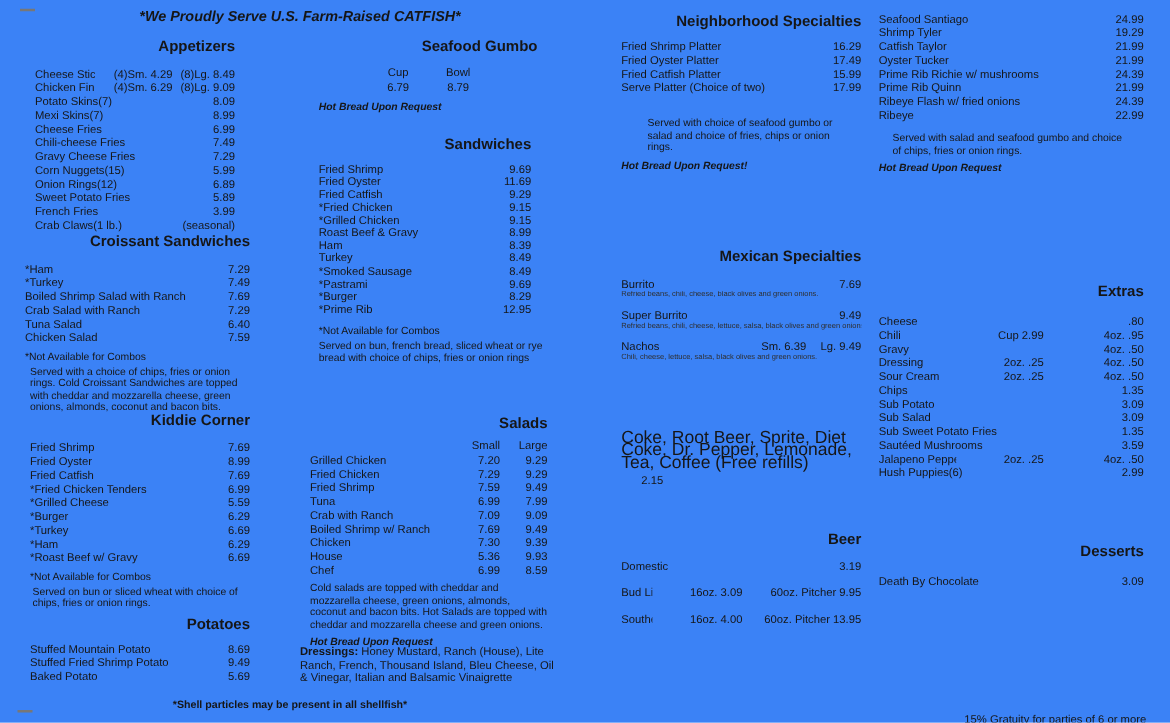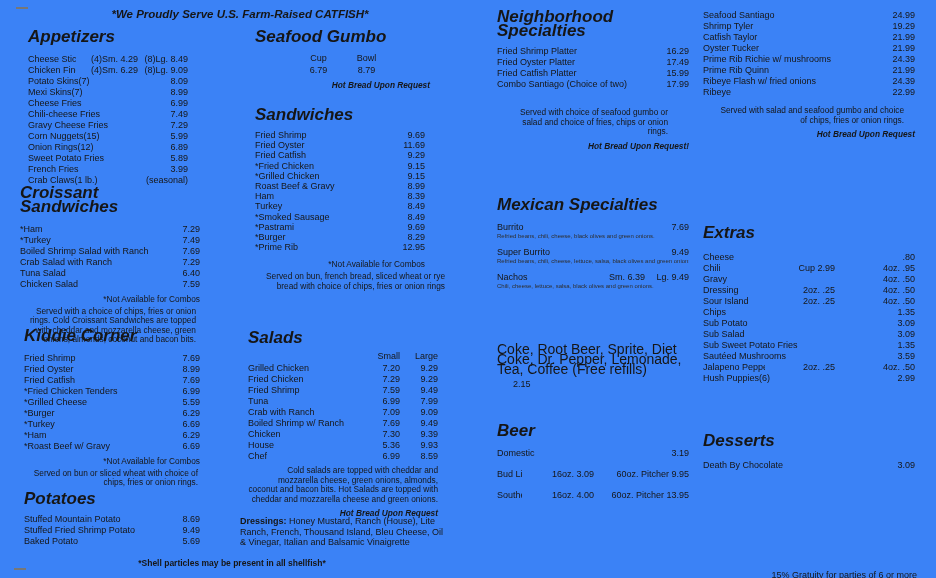--- a/index.html
+++ b/index.html
@@ -6,28 +6,28 @@
   body{
     width:936px;height:578px;position:relative;overflow:hidden;
     background:#fbfbf9;color:#161616;
     font-family:"Liberation Sans","DejaVu Sans",sans-serif;
     -webkit-font-smoothing:antialiased;
   }
   .sheet{position:absolute;inset:0;background:#3b82f6}
   .crop{position:absolute;background:#777;width:12px;height:2px}
 
   .sec{position:absolute}
-  .t{font-style:italic;font-weight:bold;font-size:17px;line-height:14px;text-align:left;margin:0 0 10px 0}
+  .t{font-weight:bold;font-size:12px;line-height:14px;text-align:right;margin:0 0 10px 0}
 
   .mi{display:flex;align-items:baseline;font-size:9px;line-height:11px}
   .mi .n{flex:1;white-space:nowrap;overflow:hidden}
   .mi .m,.mi .r{white-space:nowrap;text-align:right;flex:none}
   .sub{font-size:6px;line-height:7px;color:#2e2e2e;white-space:nowrap;overflow:hidden}
 
-  .note{font-size:8.3px;line-height:9.6px;text-align:right;margin-top:5px}
+  .note{font-size:8.3px;line-height:9.6px;text-align:left;margin-top:5px}
   .hb{font-style:italic;font-weight:bold}
 
   
   .cols-1  .r{width:46px}
   .cols-app .m{width:62px}.cols-app .r{width:50px}
   .cols-sal .m{width:40px}.cols-sal .r{width:38px}
   .cols-mex .m{width:48px}.cols-mex .r{width:44px}
   .cols-beer .m{width:72px}.cols-beer .r{width:95px}
   .cols-ext .m{width:70px}.cols-ext .r{width:80px}
 
@@ -383,21 +383,21 @@
         </div>
         <div class="mi">
           <span class="n">Fried Oyster Platter</span>
           <span class="r">17.49</span>
         </div>
         <div class="mi">
           <span class="n">Fried Catfish Platter</span>
           <span class="r">15.99</span>
         </div>
         <div class="mi">
-          <span class="n">Combo Santiago (Choice of two)</span>
+          <span class="n">Serve Platter (Choice of two)</span>
           <span class="r">17.99</span>
         </div>
       </div>
     <div class="note note1 note-narrow150">Served with choice of seafood gumbo or salad and choice of fries, chips or onion rings.</div>
     <div class="note hb">Hot Bread Upon Request!</div>
   </section>
 
   <section class="sec sec-mexican cols-mex">
     <h2 class="t">Mexican Specialties</h2>
     <div class="items">
@@ -499,21 +499,21 @@
         <div class="mi">
           <span class="n">Gravy</span>
           <span class="r">4oz. .50</span>
         </div>
         <div class="mi">
           <span class="n">Dressing</span>
           <span class="m">2oz. .25</span>
           <span class="r">4oz. .50</span>
         </div>
         <div class="mi">
-          <span class="n">Sour Island</span>
+          <span class="n">Sour Cream</span>
           <span class="m">2oz. .25</span>
           <span class="r">4oz. .50</span>
         </div>
         <div class="mi">
           <span class="n">Chips</span>
           <span class="r">1.35</span>
         </div>
         <div class="mi">
           <span class="n">Sub Potato</span>
           <span class="r">3.09</span>

